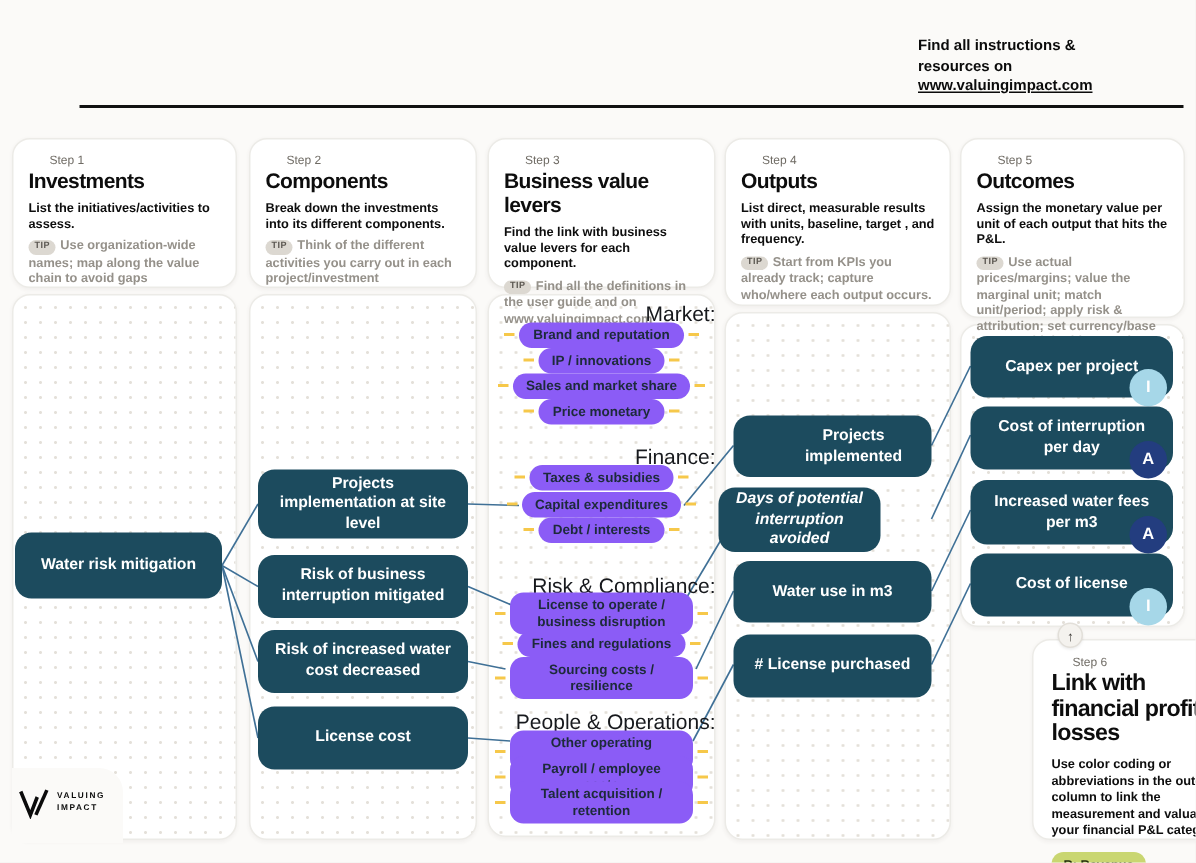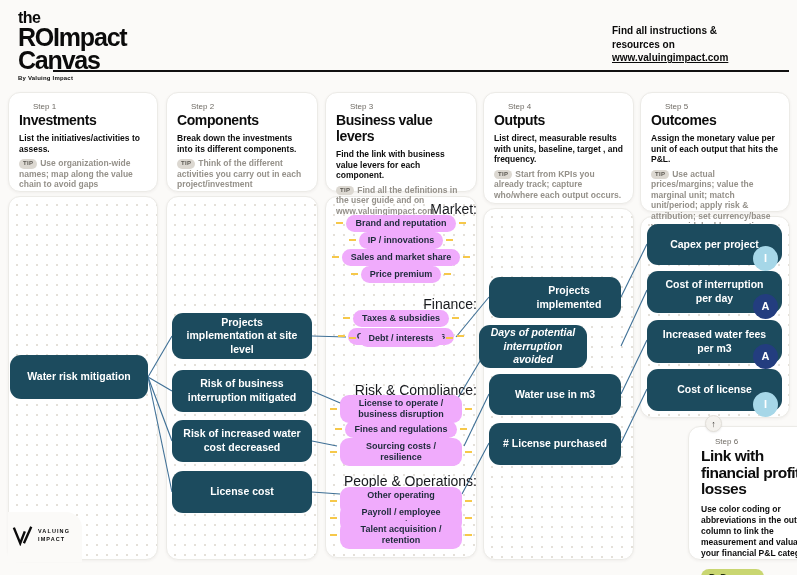--- a/index.html
+++ b/index.html
@@ -35,21 +35,21 @@
               font-weight:bold; font-size:10.5px; line-height:1.3; padding:4px 10px; z-index:10; }
   .badge { position:absolute; width:25px; height:25px; border-radius:50%;
            display:flex; align-items:center; justify-content:center;
            font-size:11px; font-weight:bold; right:4px; bottom:-6px; color:#fff; }
   .badge.incurred { background:#a6d7e8; }
   .badge.avoided  { background:#233d7f; }
 
   .group-label { position:absolute; left:325px; width:152px; text-align:right;
                  font-size:14px; font-weight:normal; color:#17191d; z-index:10; }
   .pill-row { position:absolute; left:325px; width:152px; display:flex; justify-content:center; z-index:10; }
-  .pill { position:relative; background:#f0abfc; color:#1d2a3a; font-size:9px; font-weight:bold;
+  .pill { position:relative; background:#8b5cf6; color:#1d2a3a; font-size:9px; font-weight:bold;
           border-radius:9px; padding:3px 9px; text-align:center; max-width:122px; line-height:1.2; }
   .pill::before, .pill::after { content:""; position:absolute; top:50%; margin-top:-1px;
           width:7px; height:2px; background:#f6c84a; }
   .pill::before { left:-10px; } .pill::after { right:-10px; }
 
   svg.connectors { position:absolute; left:0; top:0; z-index:5; pointer-events:none; }
   .connectors line { stroke:#3f7096; stroke-width:1.1; }
 
   
   .arrow-btn { position:absolute; left:705px; top:415px; width:17px; height:17px; border-radius:50%;
@@ -68,26 +68,20 @@
   .logo-notch { position:absolute; left:8px; top:512px; width:74px; height:50px;
                 background:#fbfaf8; border-top-right-radius:16px; z-index:6; }
   .footer-logo { position:absolute; left:12px; top:524px; display:flex; align-items:center; gap:4px; z-index:7; }
   .footer-logo-text { font-size:5.5px; font-weight:bold; color:#0b0b0b; letter-spacing:1.1px; line-height:1.5; }
 </style>
 </head>
 <body>
 
 <div class="page">
 
-  <div class="logo-block">
-    <div class="logo-the">the</div>
-    <div class="logo-name">ROImpact</div>
-    <div class="logo-canvas">Canvas</div>
-    <div class="logo-byline">By Valuing Impact</div>
-  </div>
   <div class="header-divider"></div>
   <div class="header-resources">
     <span>Find all instructions &amp; resources on</span>
     <a>www.valuingimpact.com</a>
   </div>
 
   <div class="card head-card" style="left:8px; top:92px; width:150px; height:100px;">
     <div class="step-label">Step 1</div>
     <div class="step-title">Investments</div>
     <div class="step-desc">List the initiatives/activities to assess.</div>
@@ -154,31 +148,31 @@
   <div class="pill-row" style="top:215px;">
       <span class="pill">Brand and reputation</span>
     </div>
   <div class="pill-row" style="top:232px;">
       <span class="pill">IP / innovations</span>
     </div>
   <div class="pill-row" style="top:249px;">
       <span class="pill">Sales and market share</span>
     </div>
   <div class="pill-row" style="top:266px;">
-      <span class="pill">Price premium</span>
+      <span class="pill">Price monetary</span>
     </div>
 
   <div class="group-label" style="top:296px;">Finance:</div>
   <div class="pill-row" style="top:310px;">
       <span class="pill">Taxes &amp; subsidies</span>
     </div>
   <div class="pill-row" style="top:328px;">
       <span class="pill">Capital expenditures</span>
     </div>
-  <div class="pill-row" style="top:330px;">
+  <div class="pill-row" style="top:345px;">
       <span class="pill">Debt / interests</span>
     </div>
 
   <div class="group-label" style="top:382px;">Risk &amp; Compliance:</div>
   <div class="pill-row" style="top:395px;">
       <span class="pill">License to operate / business disruption</span>
     </div>
   <div class="pill-row" style="top:421px;">
       <span class="pill">Fines and regulations</span>
     </div>

